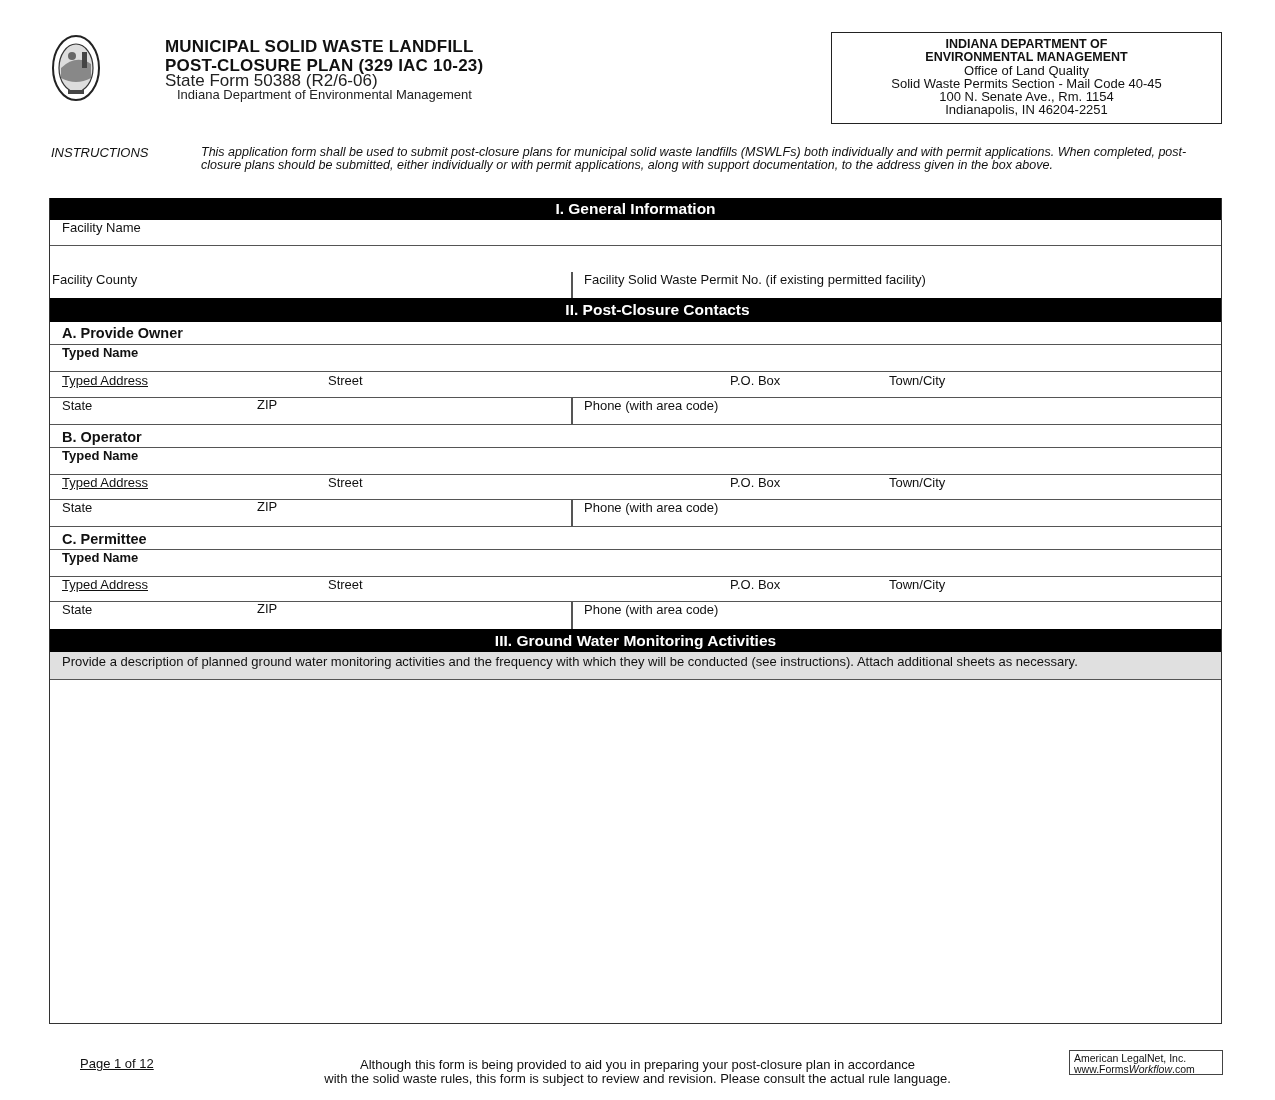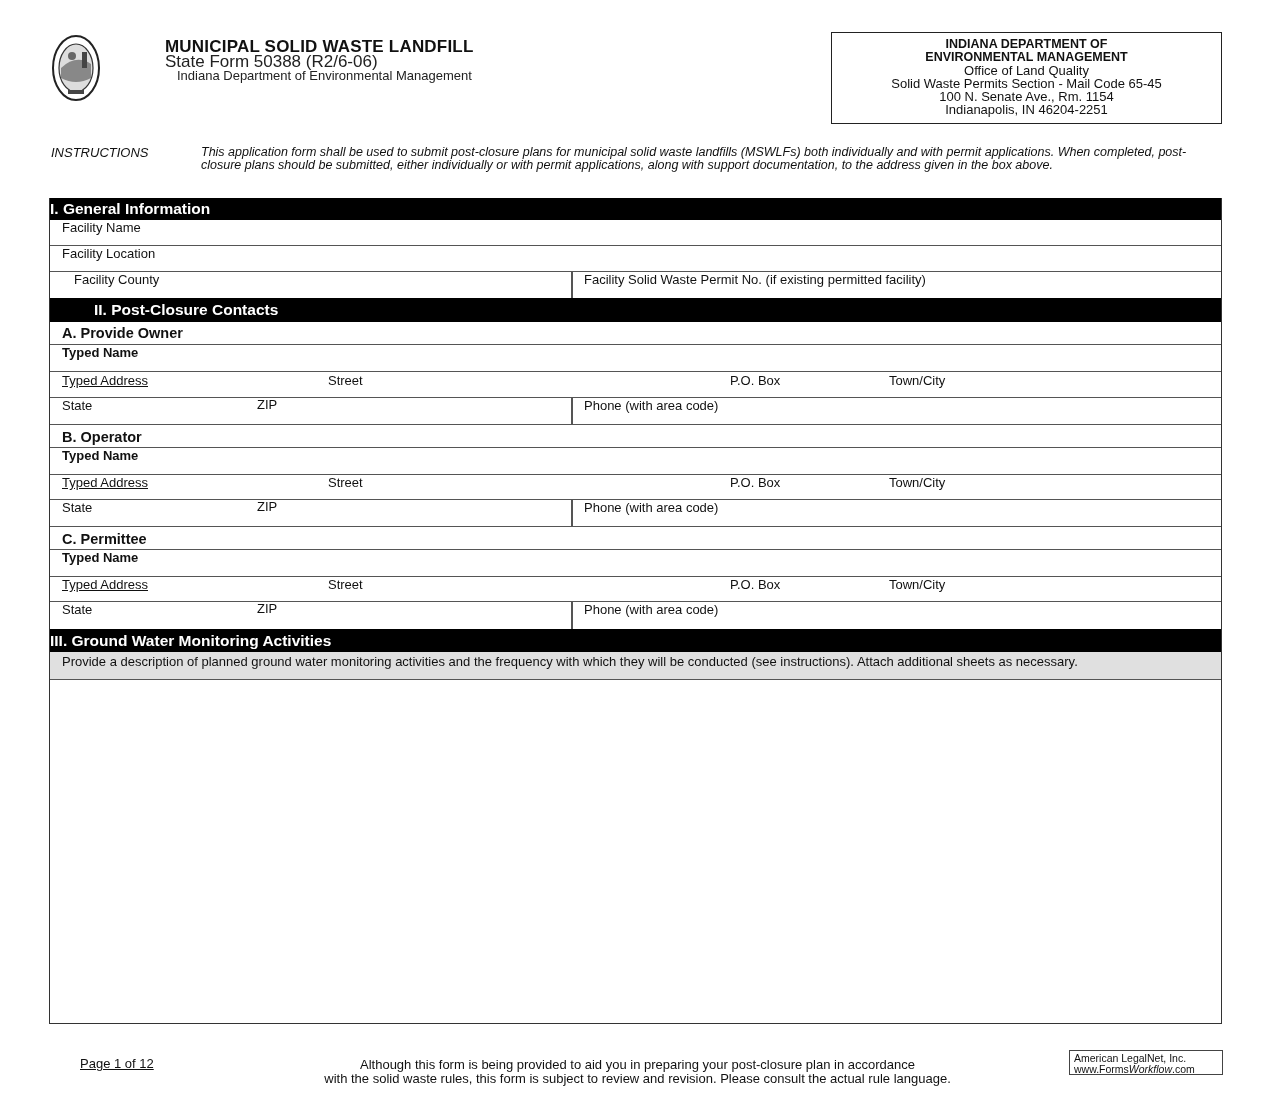--- a/index.html
+++ b/index.html
@@ -14,21 +14,21 @@
 
   .address-box { position: absolute; left: 831px; top: 32px; width: 391px; height: 92px; border: 1.5px solid #222; text-align: center; padding-top: 5px; }
   .address-box .b { font-weight: bold; font-size: 12.5px; line-height: 13px; }
   .address-box .n { font-size: 13px; line-height: 13px; }
 
   .instructions { position: absolute; left: 51px; top: 146px; width: 1170px; font-style: italic; font-size: 12.5px; line-height: 13px; }
   .instructions .lbl { position: absolute; left: 0; top: 0; }
   .instructions .txt { position: absolute; left: 150px; top: 0; width: 1010px; }
 
   .form { position: absolute; left: 49px; top: 198px; width: 1173px; height: 826px; border: 1.5px solid #333; border-top: none; }
-  .sec-head { position: absolute; left: 0; width: 100%; background: #000; color: #fff; font-weight: bold; font-size: 15.5px; }
+  .sec-head { position: absolute; left: 0; width: 100%; background: #000; color: #fff; font-weight: bold; font-size: 15.5px; text-align: center; }
   .row { position: absolute; left: 0; width: 100%; border-bottom: 1.5px solid #555; }
   .row.noline { border-bottom: none; }
   .lbl { position: absolute; font-size: 13px; line-height: 14px; color: #111; white-space: nowrap; }
   .lbl.bold { font-weight: bold; }
   .lbl.head { font-weight: bold; font-size: 14.5px; }
   .lbl.u { text-decoration: underline; }
   .vline { position: absolute; width: 1.5px; background: #555; }
   .gray-note { position: absolute; left: 0; width: 100%; background: #e0e0e0; border-bottom: 1.5px solid #555; font-size: 13px; line-height: 13px; padding: 3px 12px 0 12px; }
   .textarea { position: absolute; left: 0; width: 100%; border: none; resize: none; background: transparent; }
 
@@ -44,50 +44,48 @@
   <ellipse cx="24" cy="34" rx="23" ry="32" fill="#fff" stroke="#222" stroke-width="2"></ellipse>
   <ellipse cx="24" cy="34" rx="17" ry="24" fill="#ddd" stroke="#333" stroke-width="1.2"></ellipse>
   <path d="M9 34 Q24 20 39 30 L39 44 Q24 52 9 44 Z" fill="#888"></path>
   <circle cx="20" cy="22" r="4" fill="#666"></circle>
   <rect x="30" y="18" width="5" height="16" fill="#444"></rect>
   <rect x="16" y="56" width="16" height="4" fill="#444"></rect>
 </svg>
 
 <div class="title-block">
   <div class="title-line">MUNICIPAL SOLID WASTE LANDFILL</div>
+  <div class="title-line">POST-CLOSURE PLAN (329 IAC 10-23)</div>
   <div class="sub-line">State Form 50388 (R2/6-06)</div>
   <div class="sub-line big">Indiana Department of Environmental Management</div>
 </div>
 
 <div class="address-box">
   <div class="b">INDIANA DEPARTMENT OF</div>
   <div class="b">ENVIRONMENTAL MANAGEMENT</div>
   <div class="n">Office of Land Quality</div>
-  <div class="n">Solid Waste Permits Section - Mail Code 65-45</div>
+  <div class="n">Solid Waste Permits Section - Mail Code 40-45</div>
   <div class="n">100 N. Senate Ave., Rm. 1154</div>
   <div class="n">Indianapolis, IN  46204-2251</div>
 </div>
 
 <div class="instructions">
   <span class="lbl" style="font-style:italic">INSTRUCTIONS</span>
   <div class="txt">This application form shall be used to submit post-closure plans for municipal solid waste landfills (MSWLFs) both individually and with permit applications.   When completed, post-closure plans should be submitted, either individually or with permit applications, along with support documentation,  to the address given in the box above.</div>
 </div>
 
 <div class="form">
 
   <div class="sec-head" style="top:0;height:22px;line-height:22px;">I. General Information</div>
   <div class="row" style="top:22px;height:26px;">
     <span class="lbl" style="left:12px;top:1px;">Facility Name</span>
   </div>
-  <div class="row" style="top:48px;height:26px;">
-    <span class="lbl" style="left:12px;top:1px;">Facility Location</span>
-  </div>
   <div class="row noline" style="top:74px;height:26px;">
     <div style="position:absolute;left:0;top:0;width:521px;height:26px;">
-      <span class="lbl" style="left:24px;top:1px;text-align:right;">Facility County</span>
+      <span class="lbl" style="left:2px;top:1px;text-align:right;">Facility County</span>
     </div>
     <div class="vline" style="left:521px;top:0;height:26px;"></div>
     <div style="position:absolute;left:523px;top:0;right:0;height:26px;">
       <span class="lbl" style="left:11px;top:1px;">Facility Solid Waste Permit No. (if existing permitted facility)</span>
     </div>
   </div>
 
   <div class="sec-head" style="top:100px;height:24px;line-height:24px;padding-left:44px;">II. Post-Closure Contacts</div>
 
   <div class="row" style="top:124px;height:23px;">

